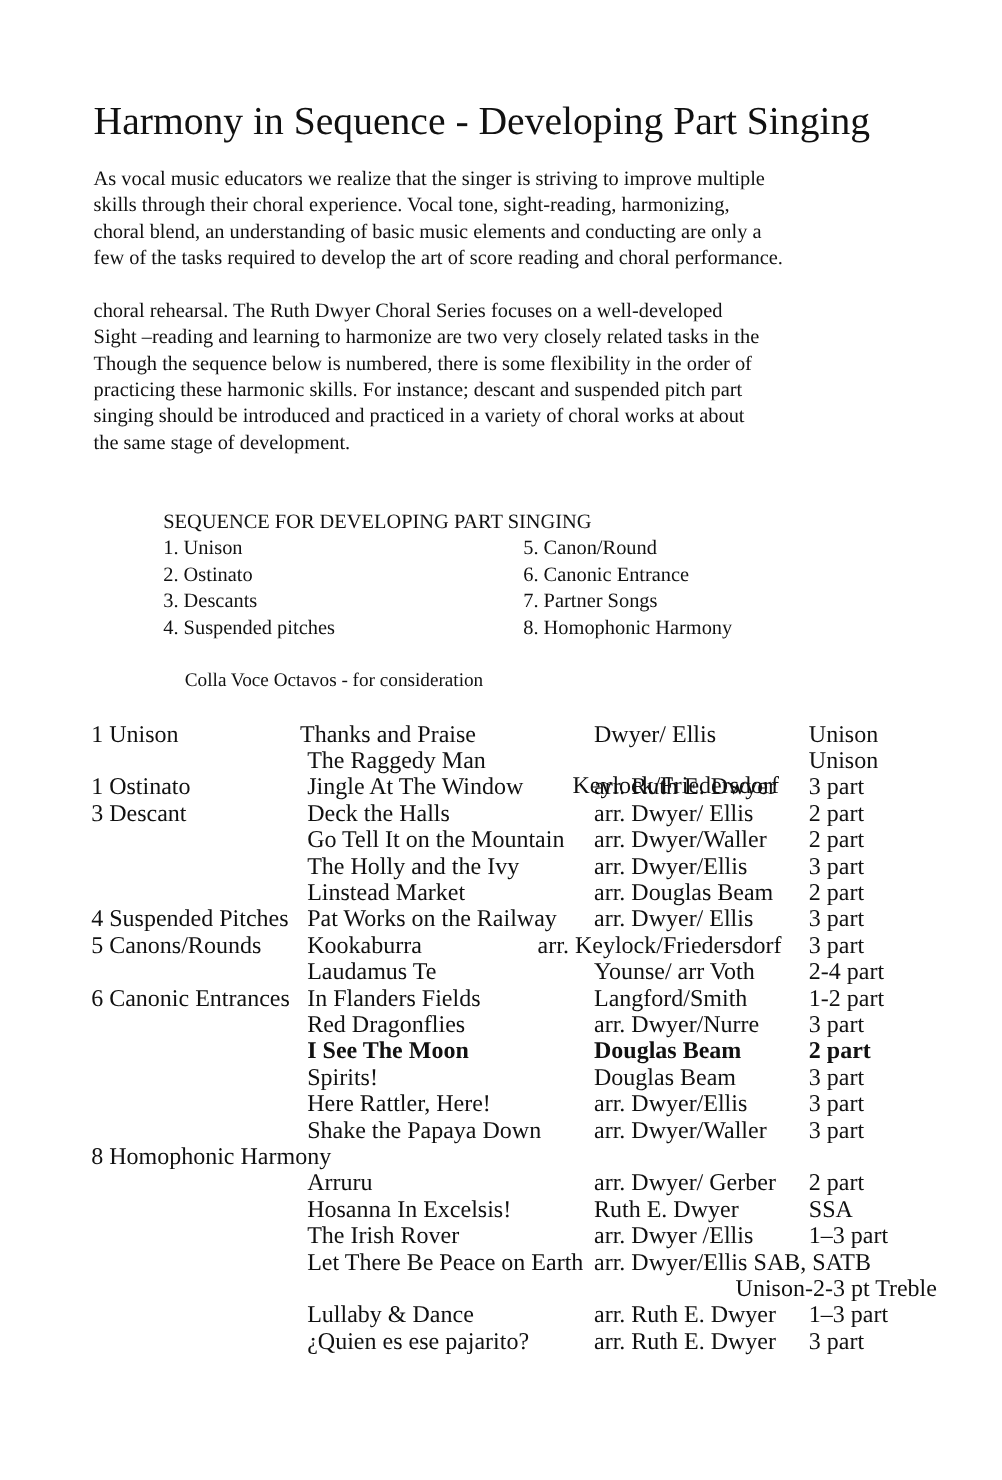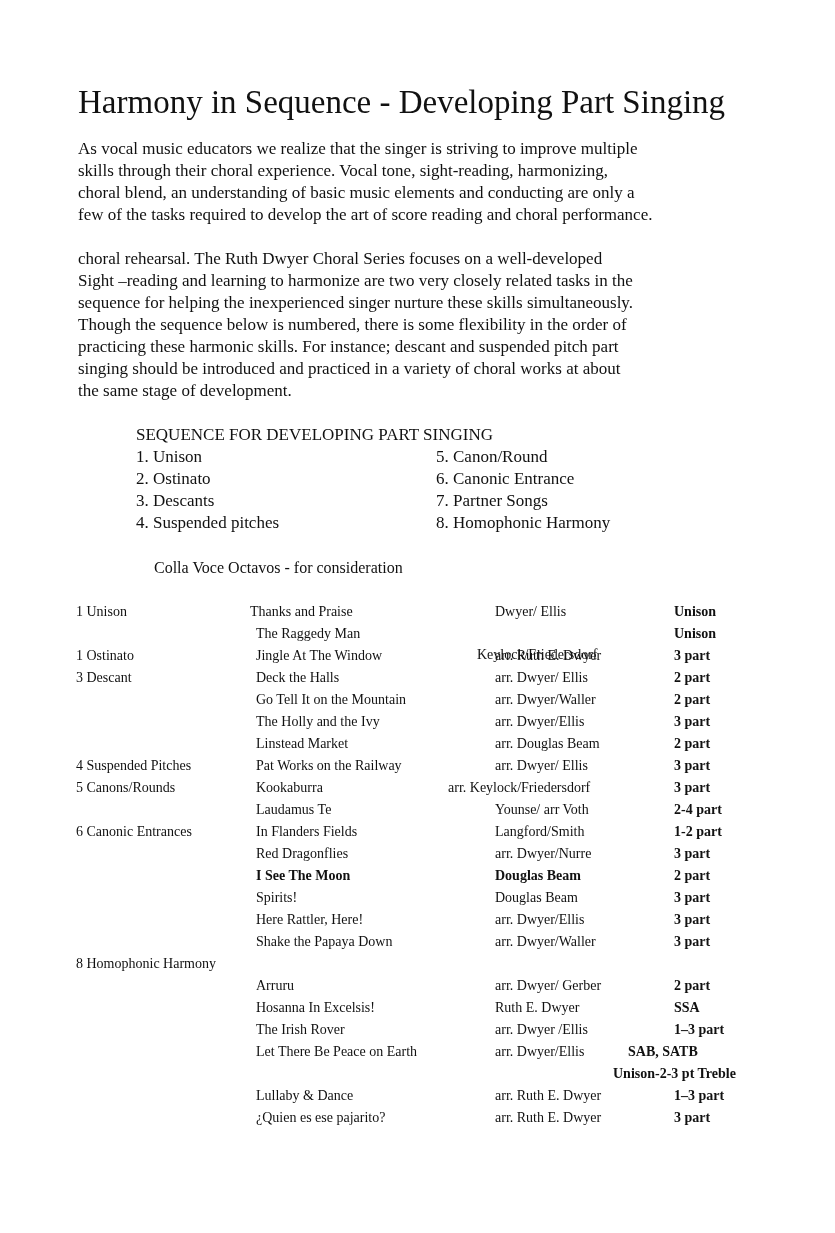--- a/index.html
+++ b/index.html
@@ -58,50 +58,49 @@
     font-size: 16px;
     line-height: 22px;
     white-space: nowrap;
   }
 
   .octavo-table {
     position: absolute;
     left: 0;
     top: 601px;
     width: 835px;
-    font-size: 14px;
+    font-size: 20px;
   }
   .row {
     position: relative;
     height: 22px;
     line-height: 22px;
   }
   .row span { position: absolute; white-space: nowrap; top: 0; }
   .c-cat { left: 76px; }
   .c-title { left: 256px; }
   .c-comp { left: 495px; }
-  .c-part { left: 674px; font-weight: bold; }
+  .c-part { left: 674px; }
   .row.bold span { font-weight: bold; }
 </style>
 </head>
 <body>
 
 <h1 class="page-title">Harmony in Sequence - Developing Part Singing</h1>
 
 <div class="para" id="para1">
   <span class="line">As vocal music educators we realize that the singer is striving to improve multiple</span>
   <span class="line">skills through their choral experience.  Vocal tone, sight-reading, harmonizing,</span>
   <span class="line">choral blend, an understanding of basic music elements and conducting are only a</span>
   <span class="line">few of the tasks required to develop the art of score reading and choral performance.</span>
 </div>
 
 <div class="para" id="para2">
   <span class="line">choral rehearsal.  The Ruth Dwyer Choral Series focuses on a well-developed</span>
   <span class="line">Sight –reading and learning to harmonize are two very closely related tasks in the</span>
-  <span class="line">sequence for helping the inexperienced singer nurture these skills simultaneously.</span>
   <span class="line">Though the sequence below is numbered, there is some flexibility in the order of</span>
   <span class="line">practicing these harmonic skills.  For instance; descant and suspended pitch part</span>
   <span class="line">singing should be introduced and practiced in a variety of choral works at about</span>
   <span class="line">the same stage of development.</span>
 </div>
 
 <div class="seq-block">
   <div class="seq-heading">SEQUENCE FOR DEVELOPING PART SINGING</div>
   <div class="seq-grid">
     <span>1. Unison</span>

